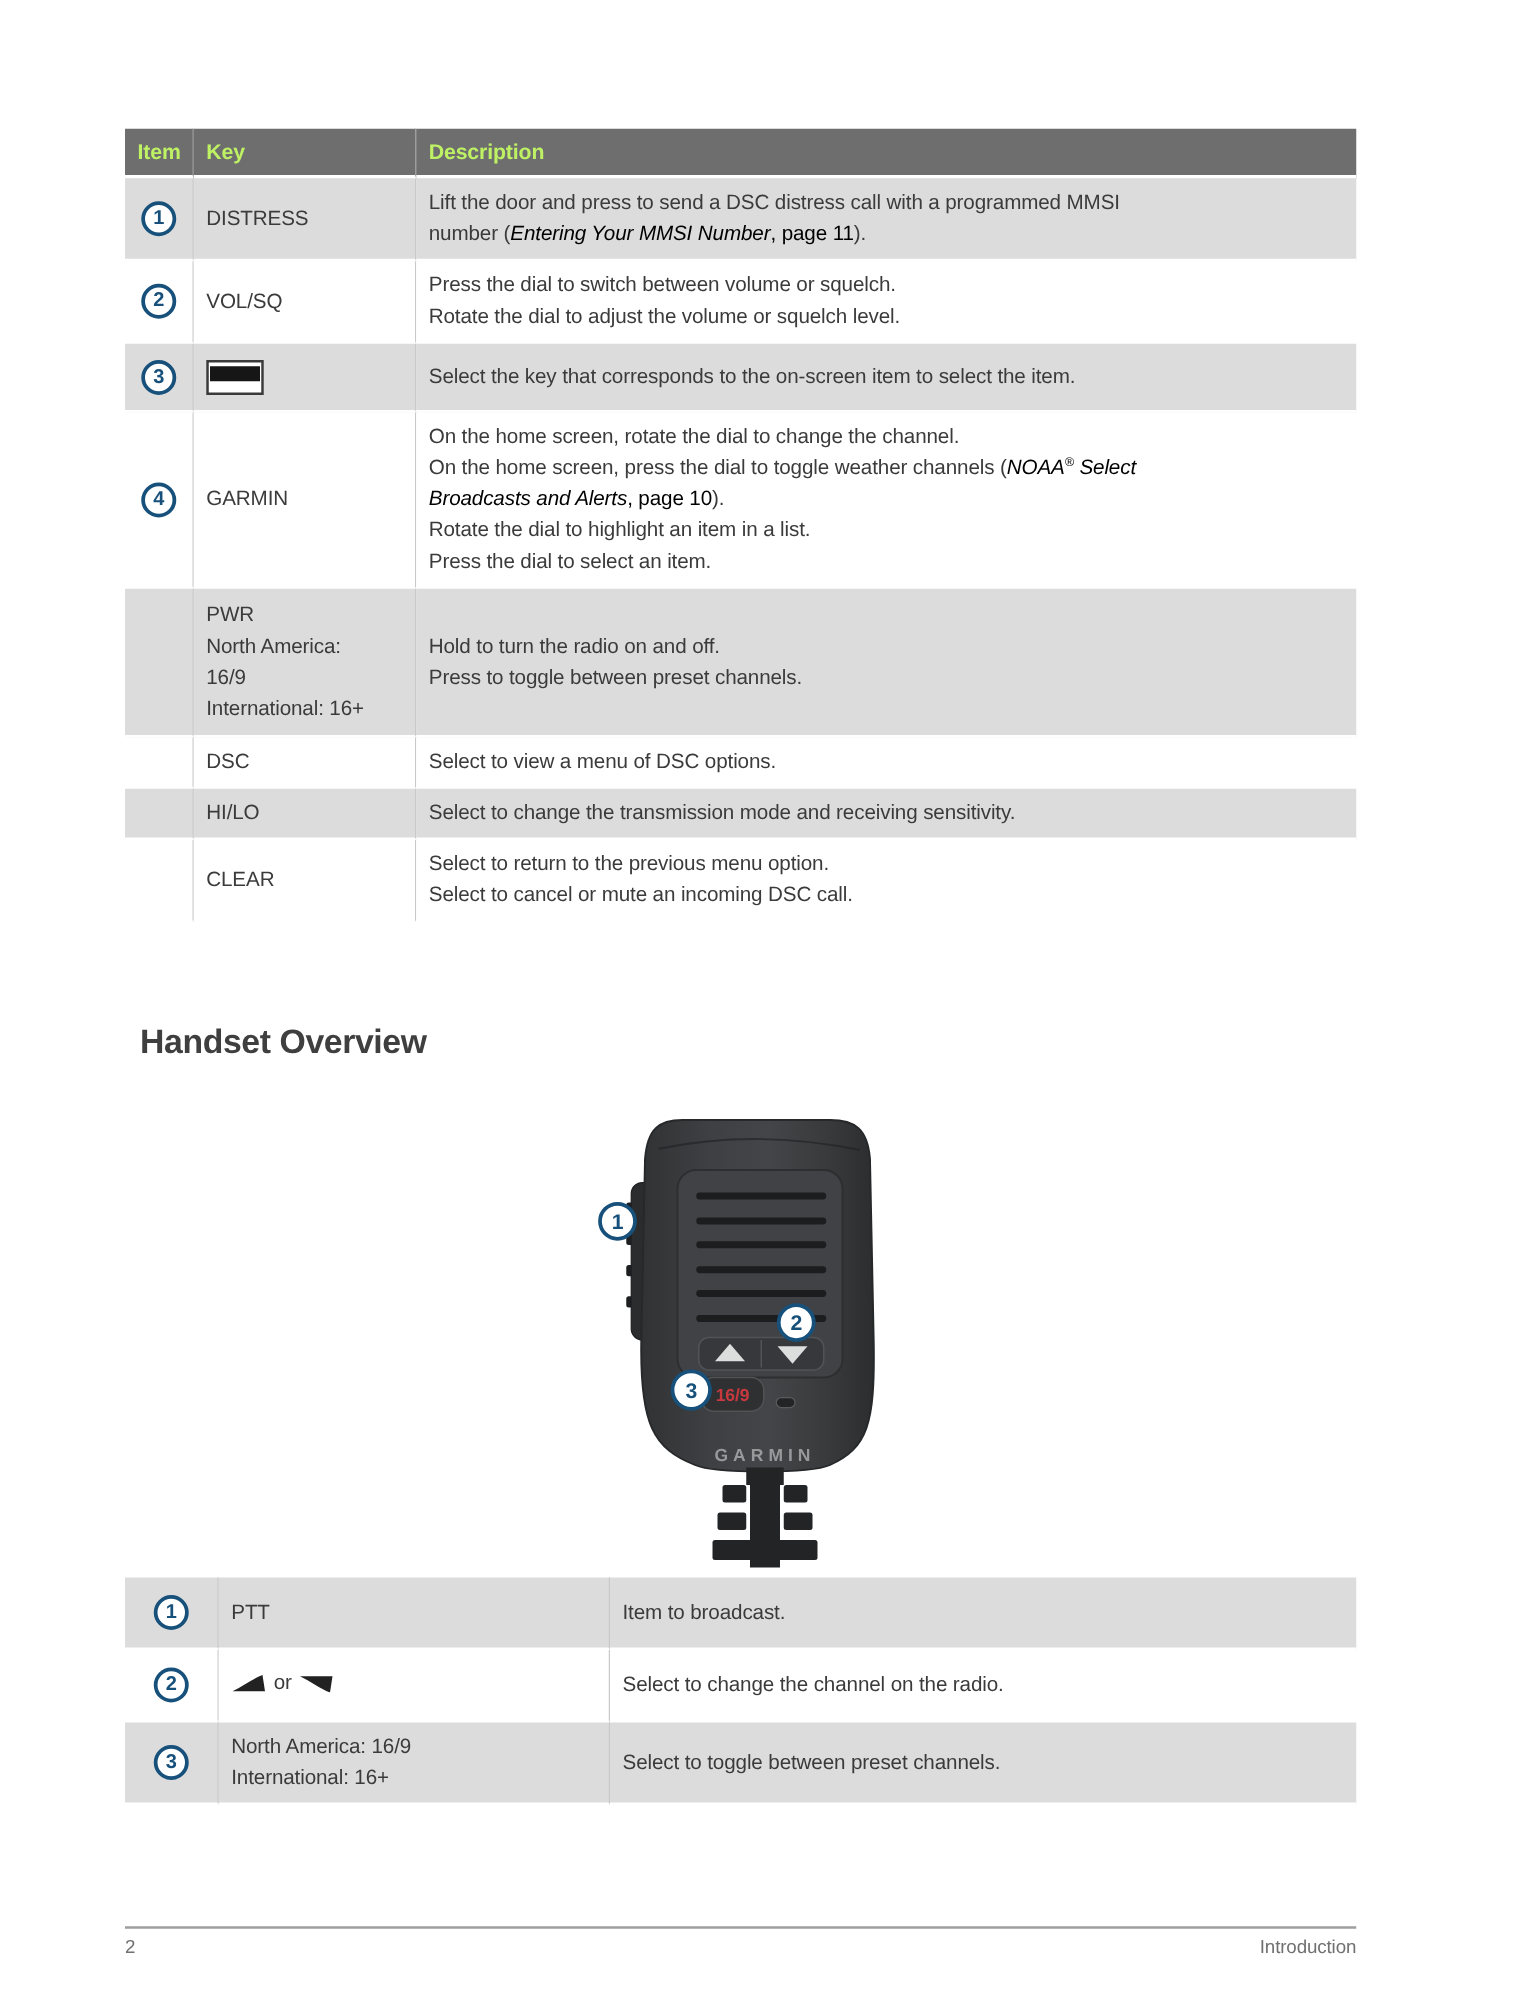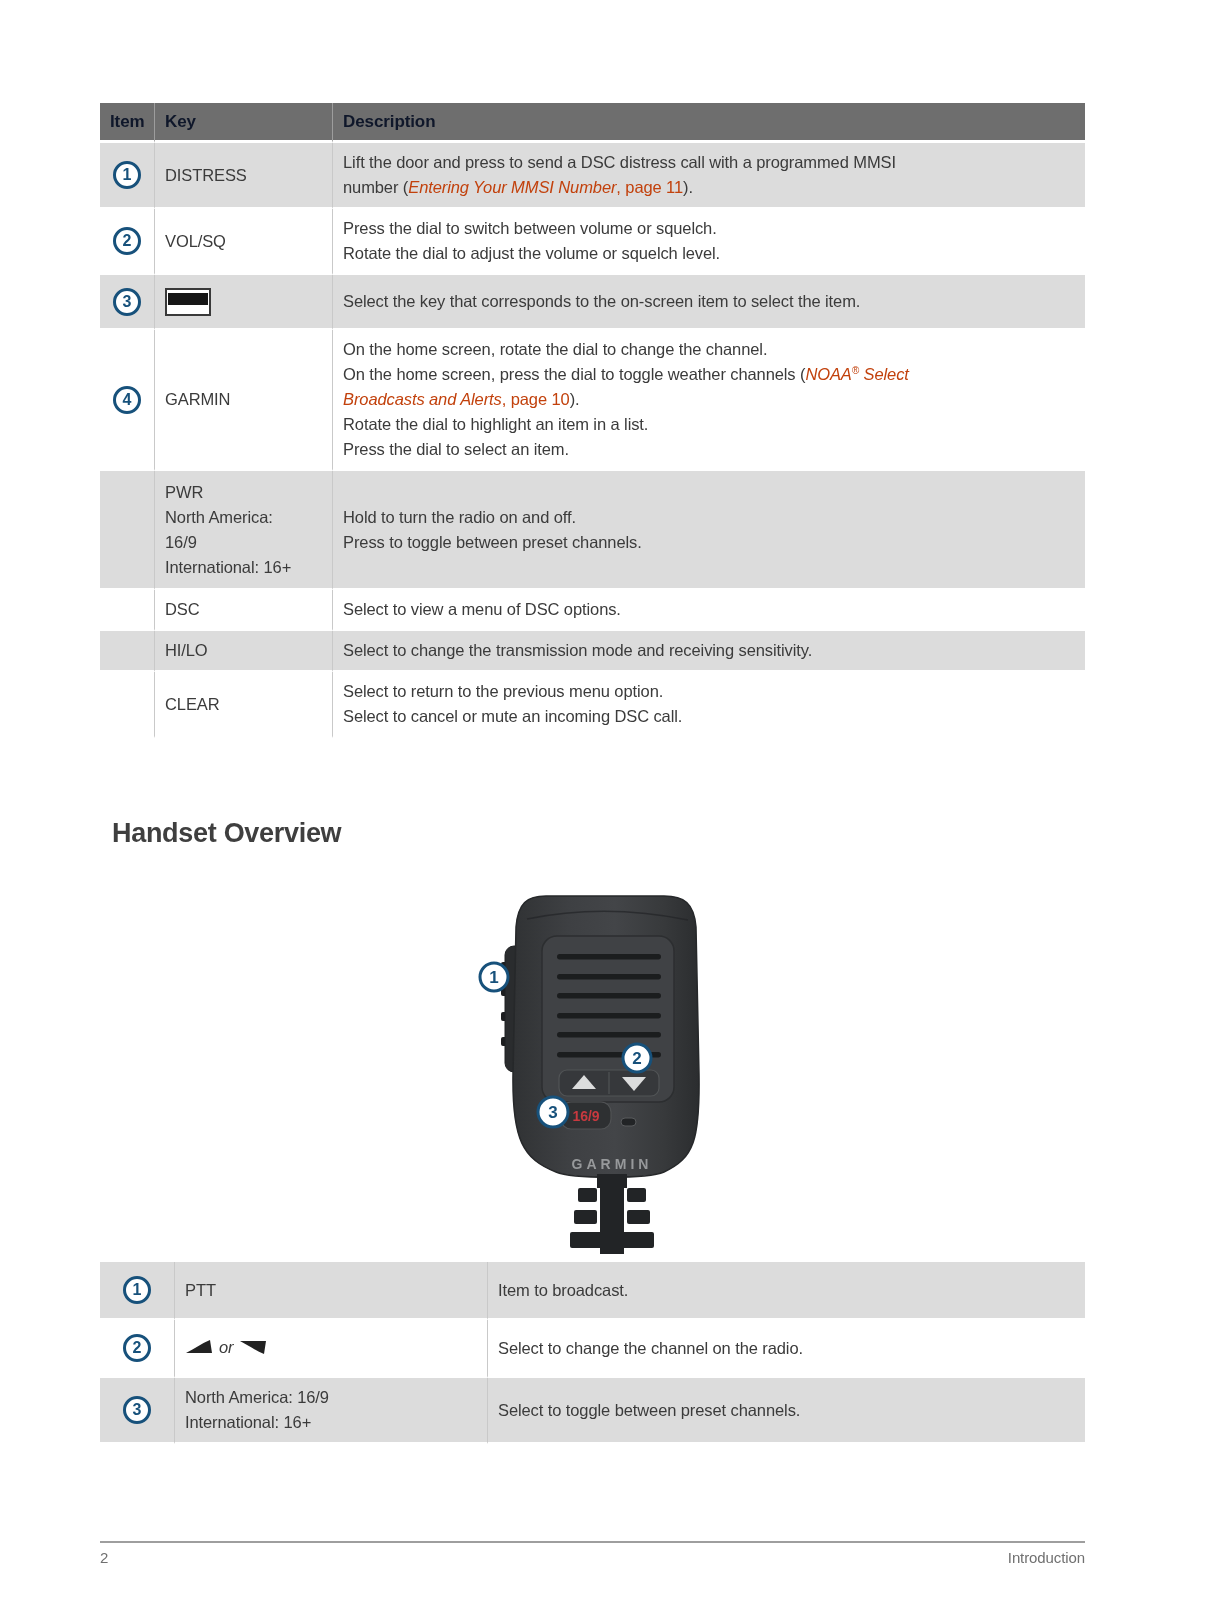--- a/index.html
+++ b/index.html
@@ -6,21 +6,21 @@
   body{
     width:1210px;height:1600px;position:relative;background:#ffffff;
     font-family:"Liberation Sans", sans-serif;color:#3b3b3b;overflow:hidden;
     letter-spacing:-0.1px;
   }
   .abs{position:absolute;}
 
   
   table.spec{border-collapse:separate;border-spacing:0;table-layout:fixed;width:985px;}
   table.spec th{
-    background:#6e6e6e;color:#0f172a;font-size:17px;font-weight:bold;text-align:left;
+    background:#6e6e6e;color:#bef264;font-size:17px;font-weight:bold;text-align:left;
     padding:0 10px;height:40px;border-right:1px solid #9d9d9d;border-bottom:3px solid #fff;
     box-sizing:border-box;
   }
   table.spec th:last-child{border-right:none;}
   table.spec td{
     vertical-align:middle;font-size:16.5px;line-height:25px;
     border-right:1px solid #c9c9c9;border-bottom:2px solid #ffffff;
     box-sizing:border-box;padding:7px 10px;
   }
   table.spec td:last-child{border-right:none;}
@@ -51,26 +51,26 @@
     display:inline-block;width:22px;height:22px;border:3px solid #17517b;border-radius:50%;
     background:#fff;color:#17517b;font-weight:bold;font-size:16px;line-height:22px;
     text-align:center;letter-spacing:0;
   }
 
   
   .softkey{width:42px;height:24px;border:2px solid #3a3a3a;background:#fff;}
   .softkey .bar{height:12px;background:#161616;margin:3px 1px 0 1px;}
 
   
-  .lnk{color:#c2410c;}
+  .lnk{color:#000000;}
   .it{font-style:italic;}
   sup.rsup{font-size:10px;line-height:0;}
 
   
-  .arrowwrap{display:inline-flex;align-items:center;font-style:italic;}
+  .arrowwrap{display:inline-flex;align-items:center;}
   .arrowwrap .orlbl{margin:0 6px;}
   .arrowwrap svg{display:block;}
 
   
   h2.section{
     left:112px;top:818px;margin:0;font-size:27px;font-weight:bold;color:#3f3f3f;
     letter-spacing:-0.3px;
   }
 
   

